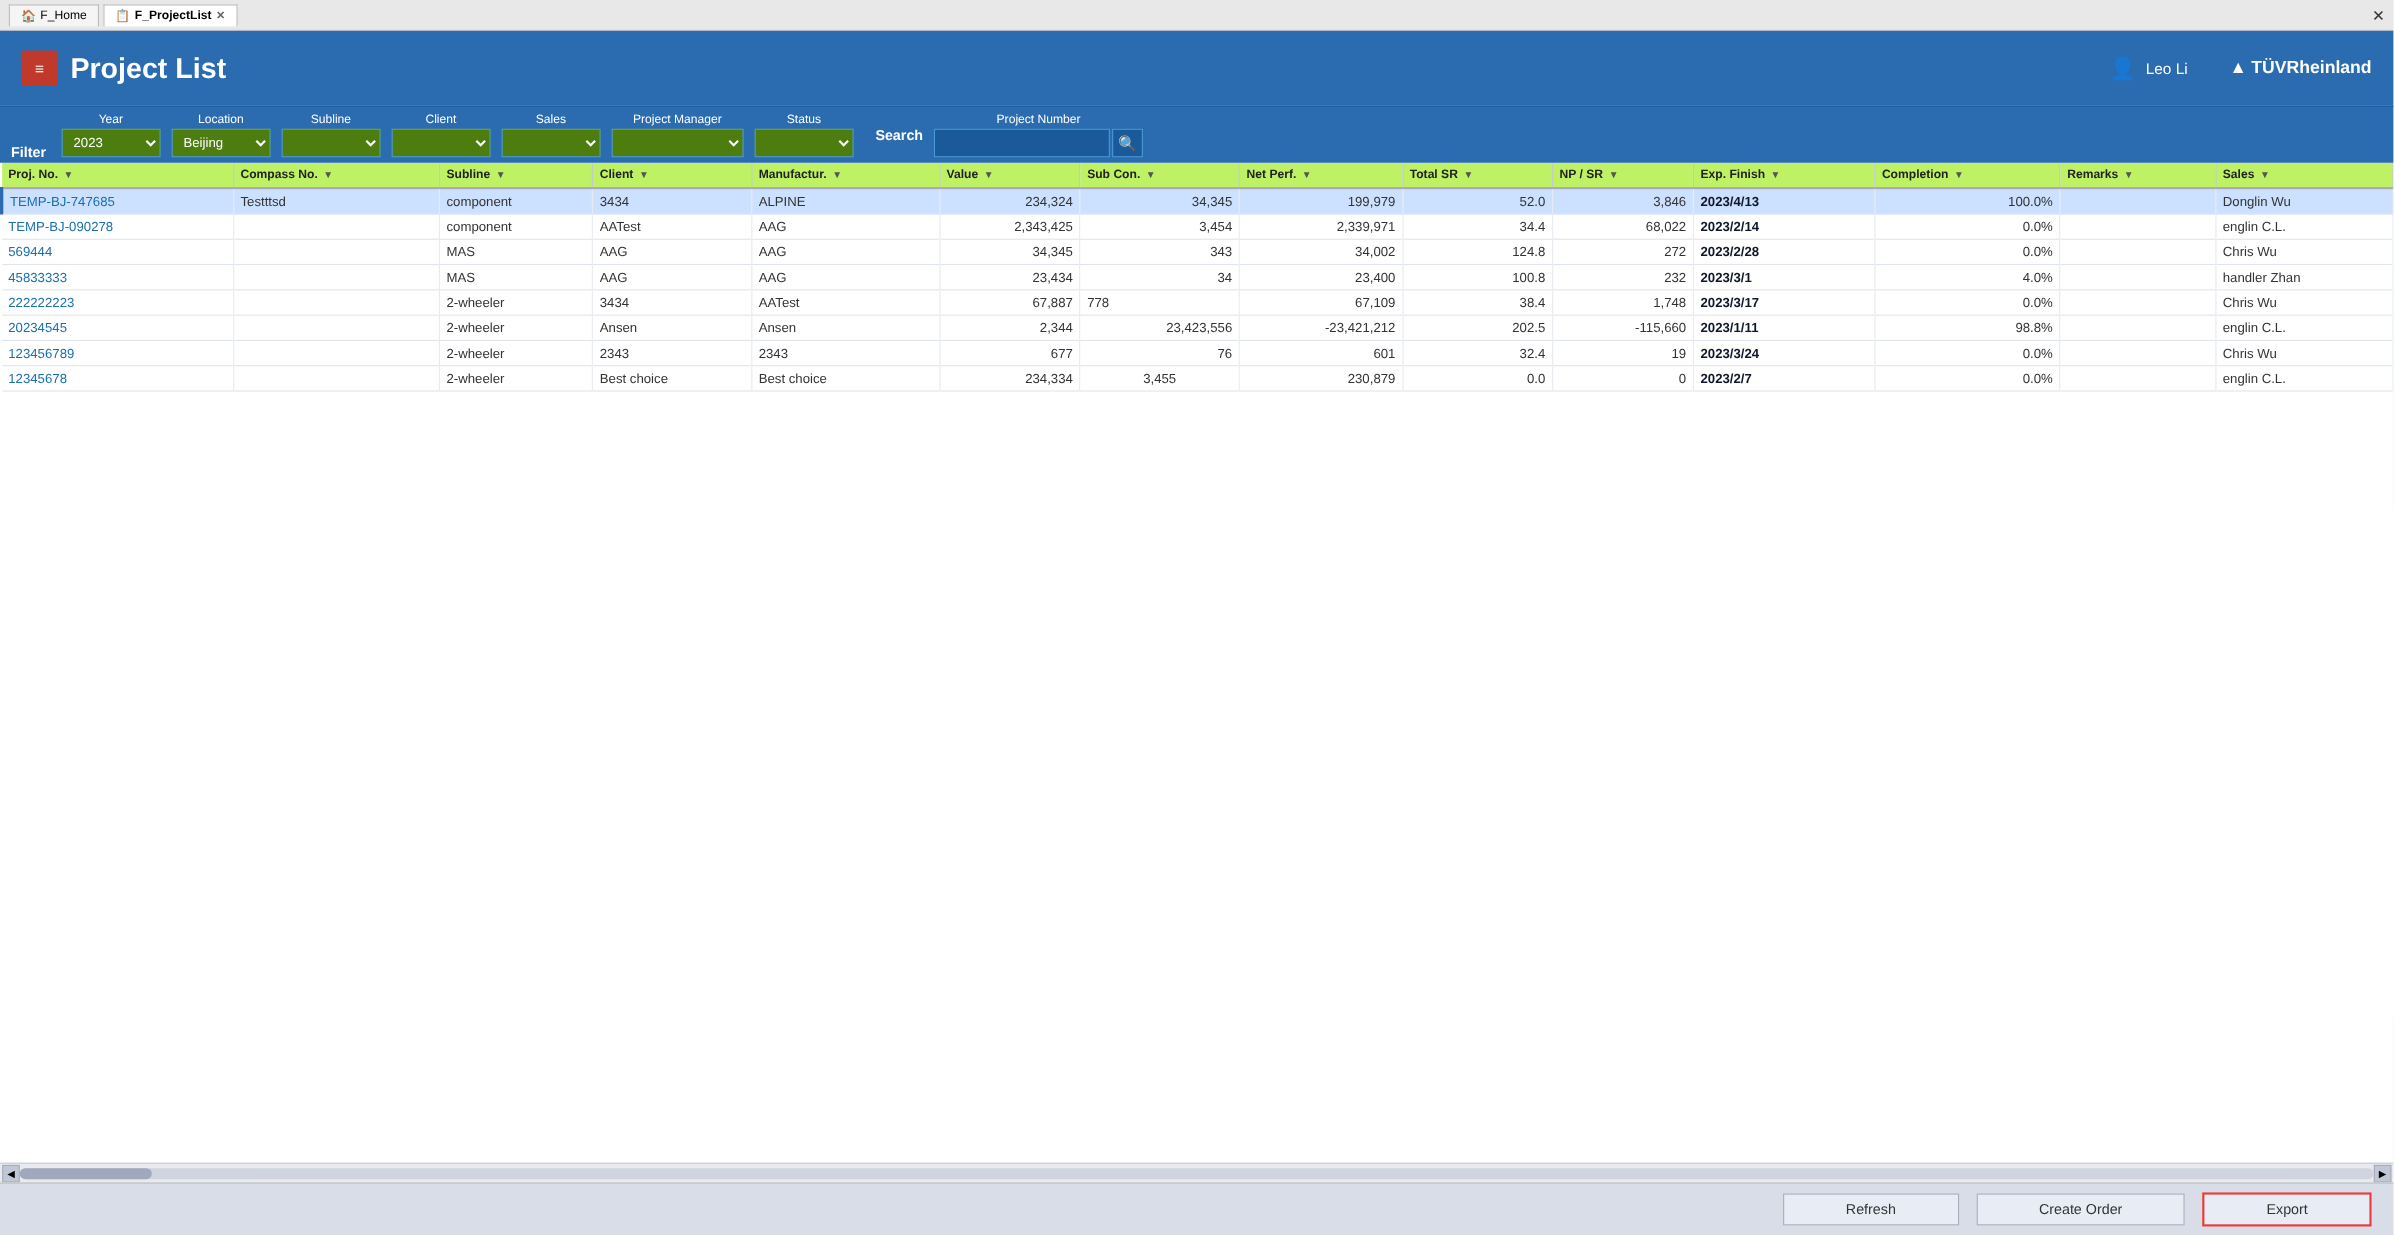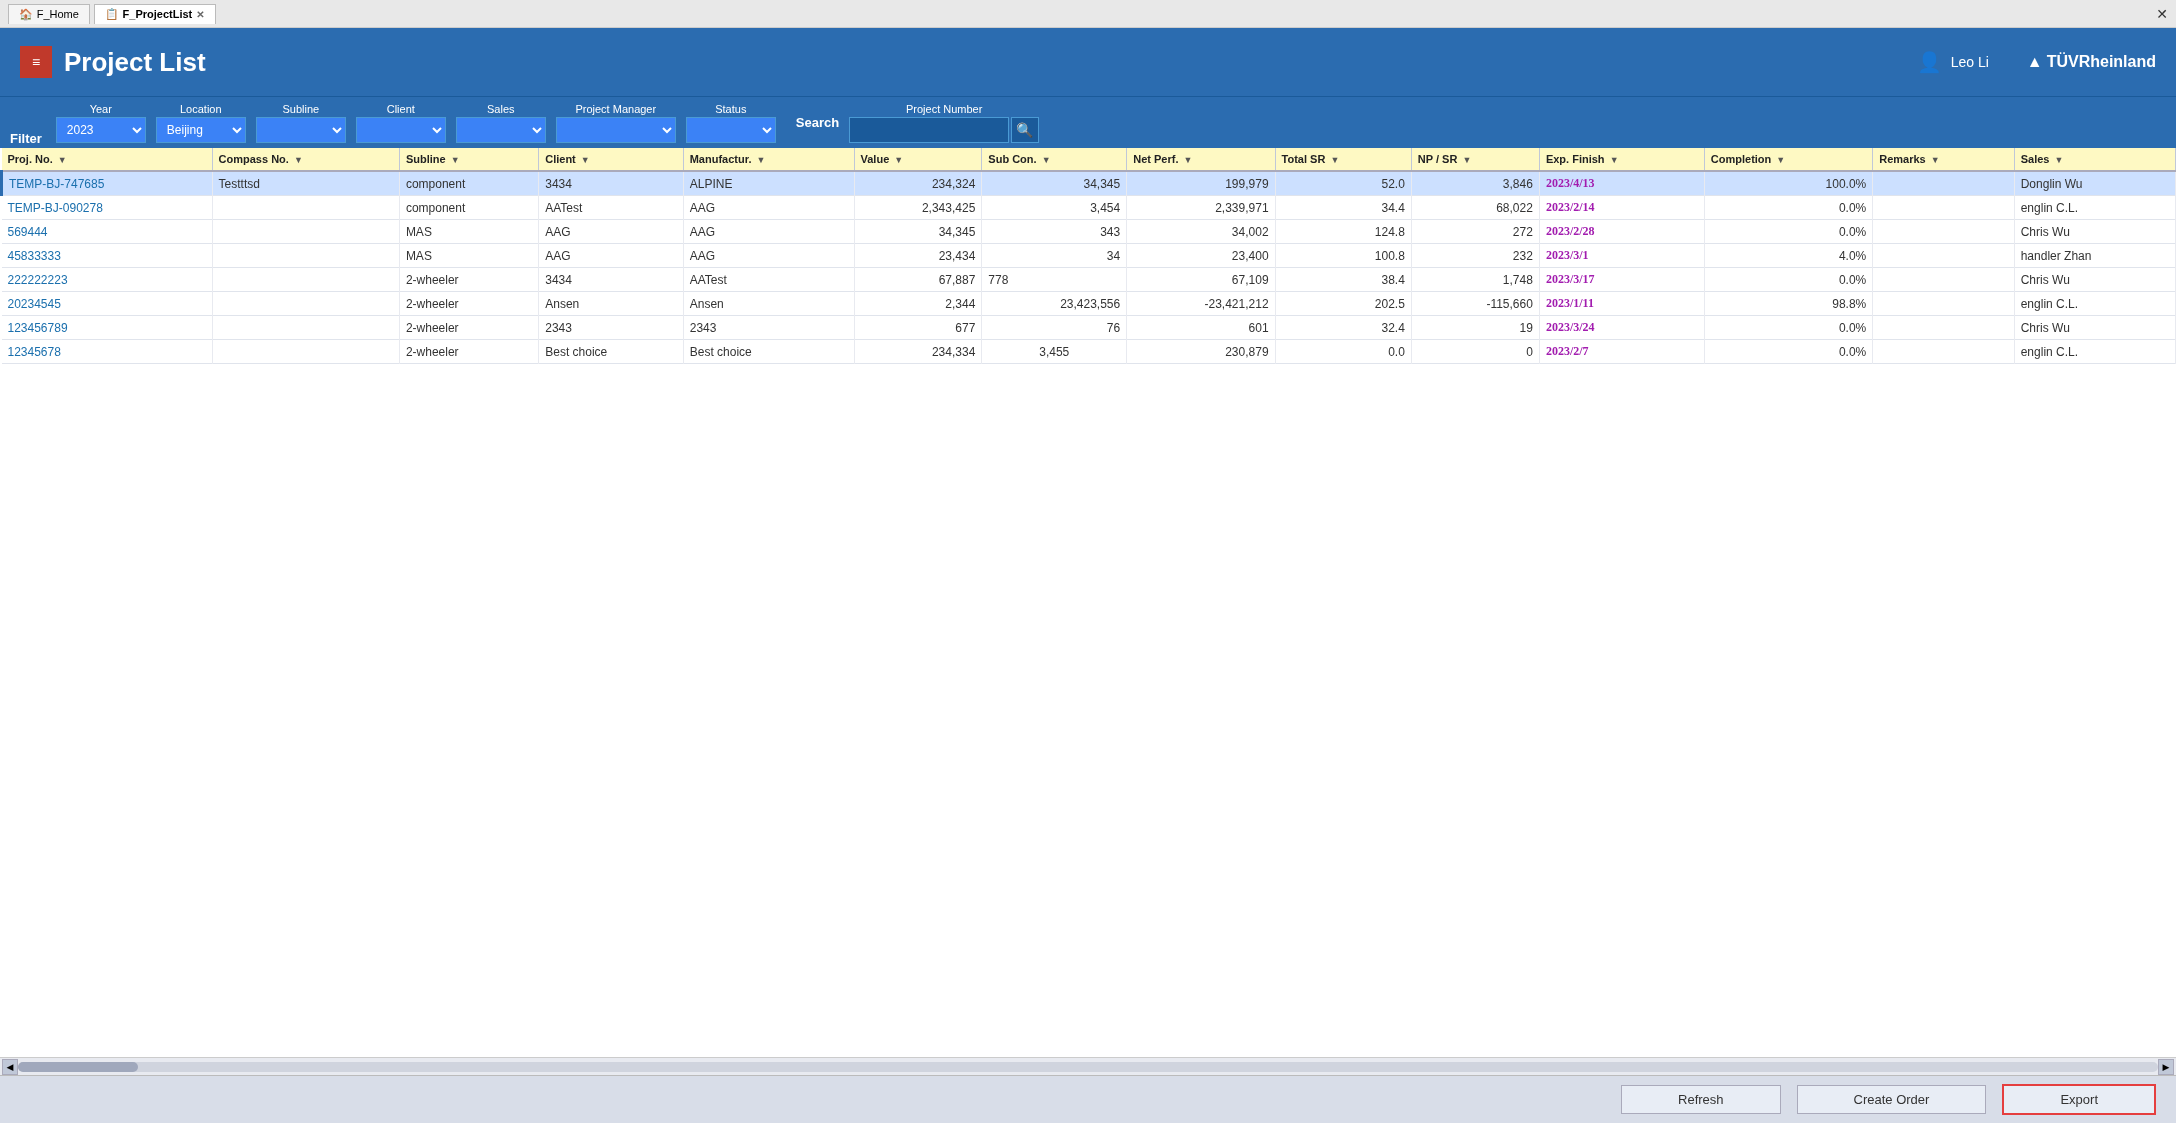--- a/index.html
+++ b/index.html
@@ -102,21 +102,21 @@
       display: flex;
       flex-direction: column;
       gap: 2px;
     }
     .filter-label {
       color: white;
       font-size: 11px;
       text-align: center;
     }
     .filter-select {
-      background: #3b82f6;
+      background: #4d7c0f;
       border: 1px solid #4a9ad4;
       color: white;
       padding: 3px 6px;
       font-size: 12px;
       height: 26px;
       cursor: pointer;
       min-width: 90px;
     }
     .filter-label-text {
       color: white;
@@ -152,21 +152,21 @@
       align-items: center;
       justify-content: center;
       font-size: 14px;
     }
     table {
       border-collapse: collapse;
       width: 100%;
       min-width: 2100px;
     }
     thead tr {
-      background: #fef9c3;
+      background: #bef264;
       border-bottom: 2px solid #aab;
     }
     thead th {
       padding: 5px 6px;
       text-align: left;
       font-size: 11px;
       font-weight: bold;
       color: #222;
       border-right: 1px solid #c0c8d8;
       white-space: nowrap;
@@ -190,23 +190,22 @@
       color: #333;
       border-right: 1px solid #e8eaf0;
       white-space: nowrap;
     }
     .proj-link {
       color: #1a6fad;
       cursor: pointer;
       text-decoration: none;
     }
     .red-date {
-      color: #a21caf;
-      font-weight: bold;
-      font-family: Liberation Serif, serif;
+      color: #0f172a;
+      font-weight: bold;
     }
 
     
     .main-layout {
       display: flex;
       flex-direction: column;
       height: calc(100vh - 28px);
     }
     .content-area {
       flex: 1;

